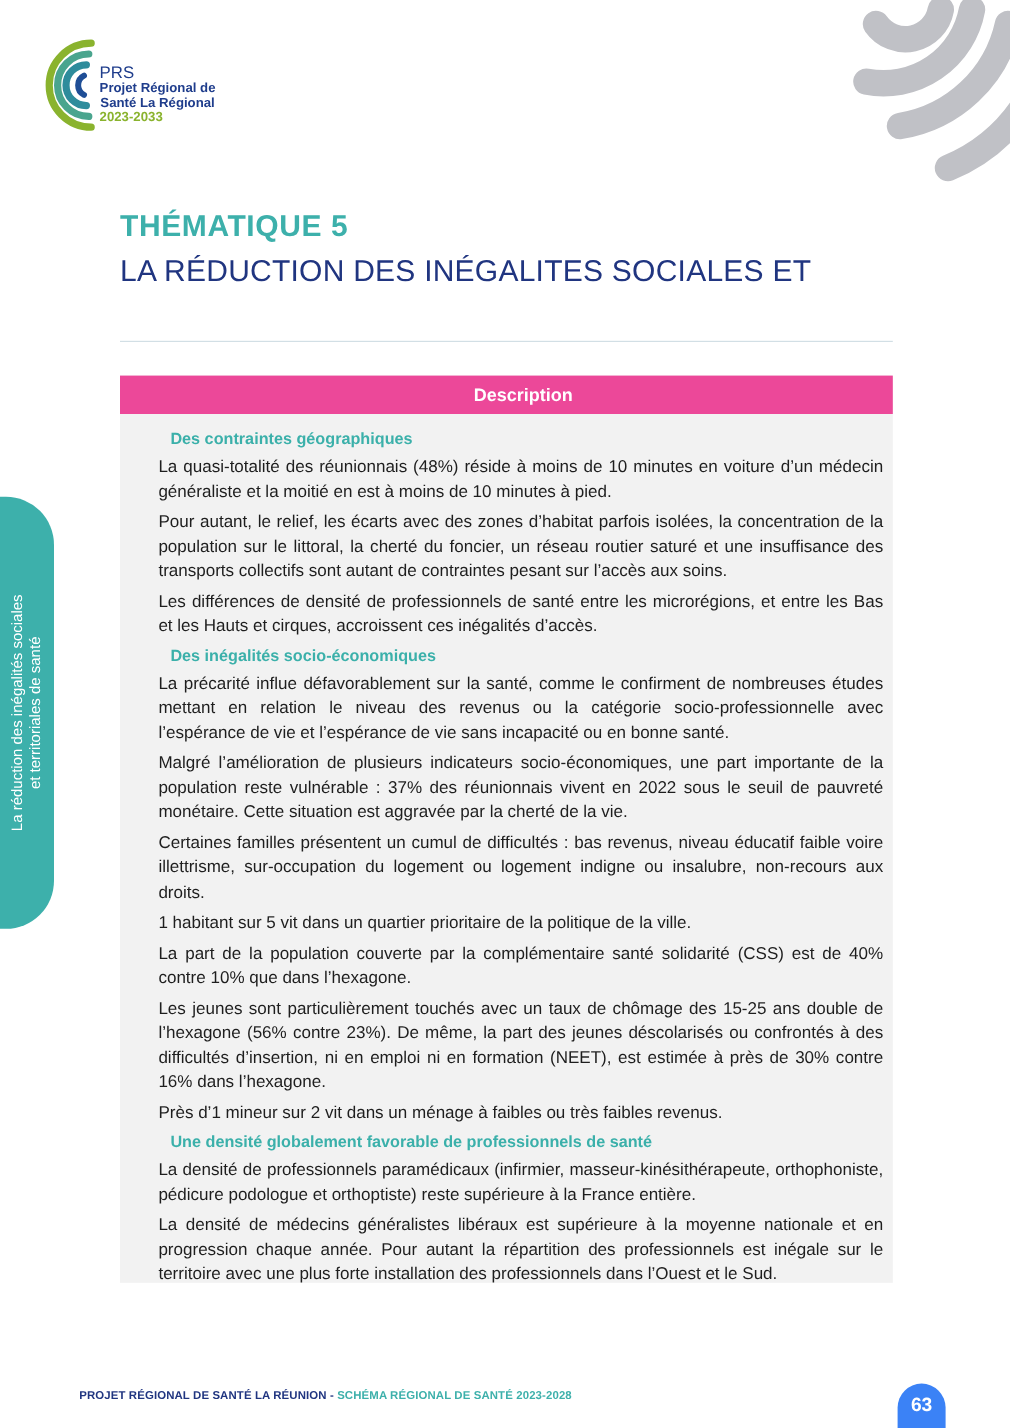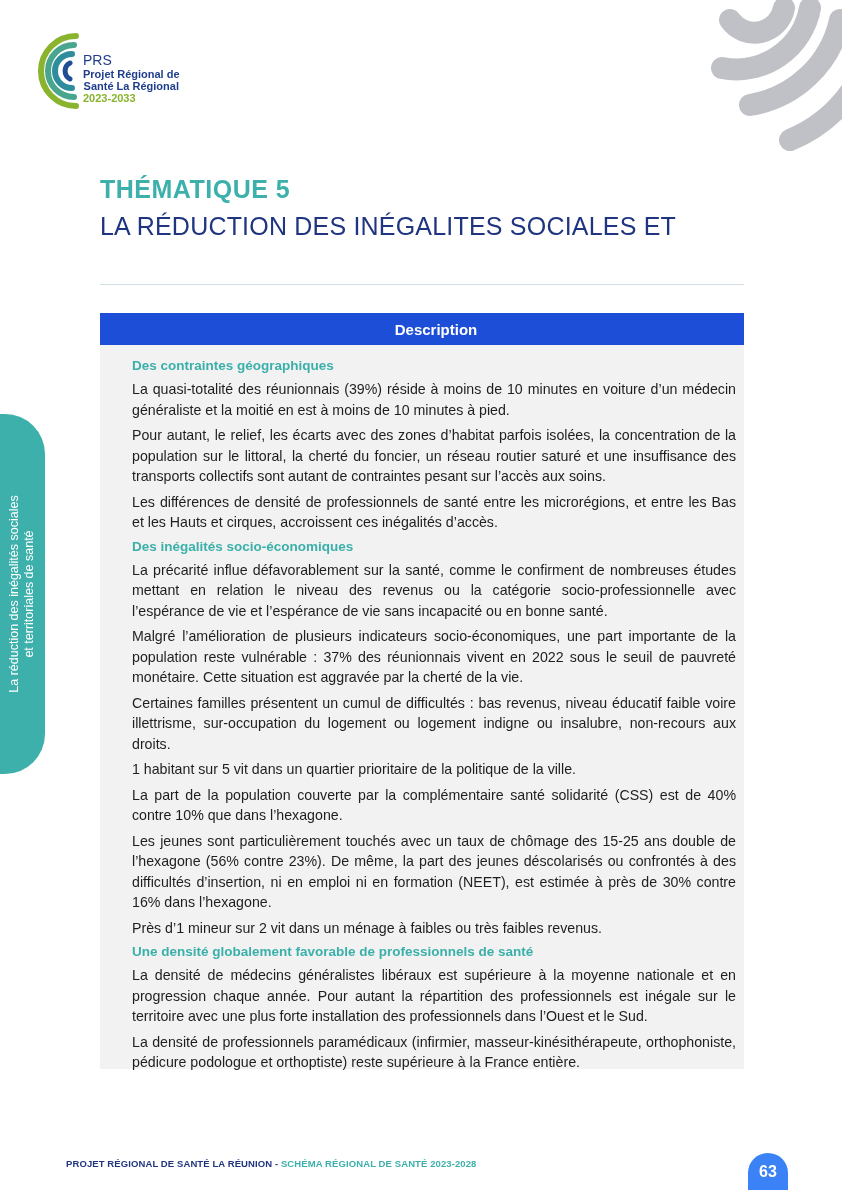--- a/index.html
+++ b/index.html
@@ -18,24 +18,24 @@
   .deco { position: absolute; right: 0; top: 0; }
 
   
   .title-block { position: absolute; left: 100px; top: 172px; width: 644px; }
   .theme { font-size: 25px; font-weight: bold; color: #3db0ab; letter-spacing: 0.5px; line-height: 34px; }
   .title { font-size: 25px; color: #203580; line-height: 40px; letter-spacing: 0.2px; }
   .title-rule { position: absolute; left: 100px; top: 284px; width: 644px; height: 1px; background: #d2dfe5; }
 
   
   .panel { position: absolute; left: 100px; top: 313px; width: 644px; height: 756px; background: #f2f2f2; }
-  .panel-header { height: 32px; background: #1d4ed8; color: #ffffff; font-weight: bold; font-size: 15px;
+  .panel-header { height: 32px; background: #ec4899; color: #ffffff; font-weight: bold; font-size: 15px;
                   display: flex; align-items: center; justify-content: center; padding-left: 28px; }
   .panel-body { padding: 12px 8px 0 32px; }
-  .section-title { color: #3bb0aa; font-weight: bold; font-size: 13.5px; margin: 0 0 4px 0; line-height: 18px; }
+  .section-title { color: #3bb0aa; font-weight: bold; font-size: 13.5px; margin: 0 0 4px 10px; line-height: 18px; }
   .para { font-size: 14.2px; line-height: 20.5px; margin: 0 0 5px 0; text-align: justify; color: #1e1e1e; }
   .section { margin-bottom: 1px; }
 
   
   .side-tab { position: absolute; left: 0; top: 414px; width: 45px; height: 360px; background: #3db0ab;
               border-radius: 0 40px 40px 0; }
   .side-text { position: absolute; left: 22px; top: 594px; transform: translate(-50%, -50%) rotate(-90deg);
                white-space: nowrap; color: #ffffff; font-size: 12.5px; line-height: 15px; text-align: center; }
 
   
@@ -84,40 +84,40 @@
   <div>La réduction des inégalités sociales</div>
   <div>et territoriales de santé</div>
 </div>
 
 <div class="panel">
   <div class="panel-header">Description</div>
   <div class="panel-body">
 
     <div class="section">
       <div class="section-title">Des contraintes géographiques</div>
-      <p class="para">La quasi-totalité des réunionnais (39%) réside à moins de 10 minutes en voiture d’un médecin généraliste et la moitié en est à moins de 10 minutes à pied.</p>
+      <p class="para">La quasi-totalité des réunionnais (48%) réside à moins de 10 minutes en voiture d’un médecin généraliste et la moitié en est à moins de 10 minutes à pied.</p>
       <p class="para">Pour autant, le relief, les écarts avec des zones d’habitat parfois isolées, la concentration de la population sur le littoral, la cherté du foncier, un réseau routier saturé et une insuffisance des transports collectifs sont autant de contraintes pesant sur l’accès aux soins.</p>
       <p class="para">Les différences de densité de professionnels de santé entre les microrégions, et entre les Bas et les Hauts et cirques, accroissent ces inégalités d’accès.</p>
     </div>
 
     <div class="section">
       <div class="section-title">Des inégalités socio-économiques</div>
       <p class="para">La précarité influe défavorablement sur la santé, comme le confirment de nombreuses études mettant en relation le niveau des revenus ou la catégorie socio-professionnelle avec l’espérance de vie et l’espérance de vie sans incapacité ou en bonne santé.</p>
       <p class="para">Malgré l’amélioration de plusieurs indicateurs socio-économiques, une part importante de la population reste vulnérable : 37% des réunionnais vivent en 2022 sous le seuil de pauvreté monétaire. Cette situation est aggravée par la cherté de la vie.</p>
       <p class="para">Certaines familles présentent un cumul de difficultés : bas revenus, niveau éducatif faible voire illettrisme, sur-occupation du logement ou logement indigne ou insalubre, non-recours aux droits.</p>
       <p class="para">1 habitant sur 5 vit dans un quartier prioritaire de la politique de la ville.</p>
       <p class="para">La part de la population couverte par la complémentaire santé solidarité (CSS) est de 40% contre 10% que dans l’hexagone.</p>
       <p class="para">Les jeunes sont particulièrement touchés avec un taux de chômage des 15-25 ans double de l’hexagone (56% contre 23%). De même, la part des jeunes déscolarisés ou confrontés à des difficultés d’insertion, ni en emploi ni en formation (NEET), est estimée à près de 30% contre 16% dans l’hexagone.</p>
       <p class="para">Près d’1 mineur sur 2 vit dans un ménage à faibles ou très faibles revenus.</p>
     </div>
 
     <div class="section">
       <div class="section-title">Une densité globalement favorable de professionnels de santé</div>
+      <p class="para">La densité de professionnels paramédicaux (infirmier, masseur-kinésithérapeute, orthophoniste, pédicure podologue et orthoptiste) reste supérieure à la France entière.</p>
       <p class="para">La densité de médecins généralistes libéraux est supérieure à la moyenne nationale et en progression chaque année. Pour autant la répartition des professionnels est inégale sur le territoire avec une plus forte installation des professionnels dans l’Ouest et le Sud.</p>
-      <p class="para">La densité de professionnels paramédicaux (infirmier, masseur-kinésithérapeute, orthophoniste, pédicure podologue et orthoptiste) reste supérieure à la France entière.</p>
     </div>
 
   </div>
 </div>
 
 <div class="footer">
   <span class="footer-a">PROJET RÉGIONAL DE SANTÉ LA RÉUNION - </span><span class="footer-b">SCHÉMA RÉGIONAL DE SANTÉ 2023-2028</span>
 </div>
 <div class="page-badge">63</div>
 

